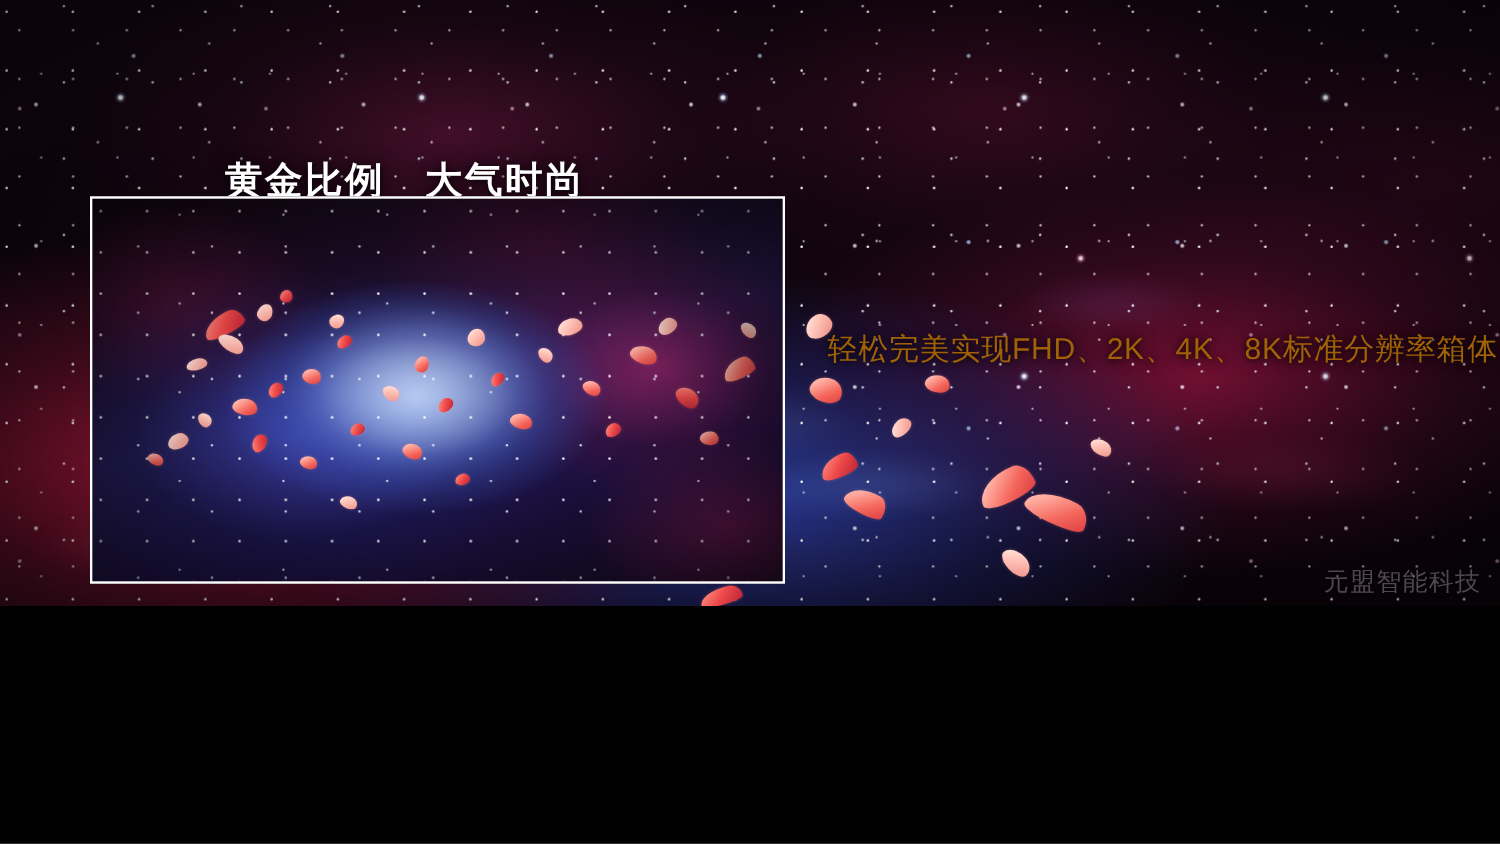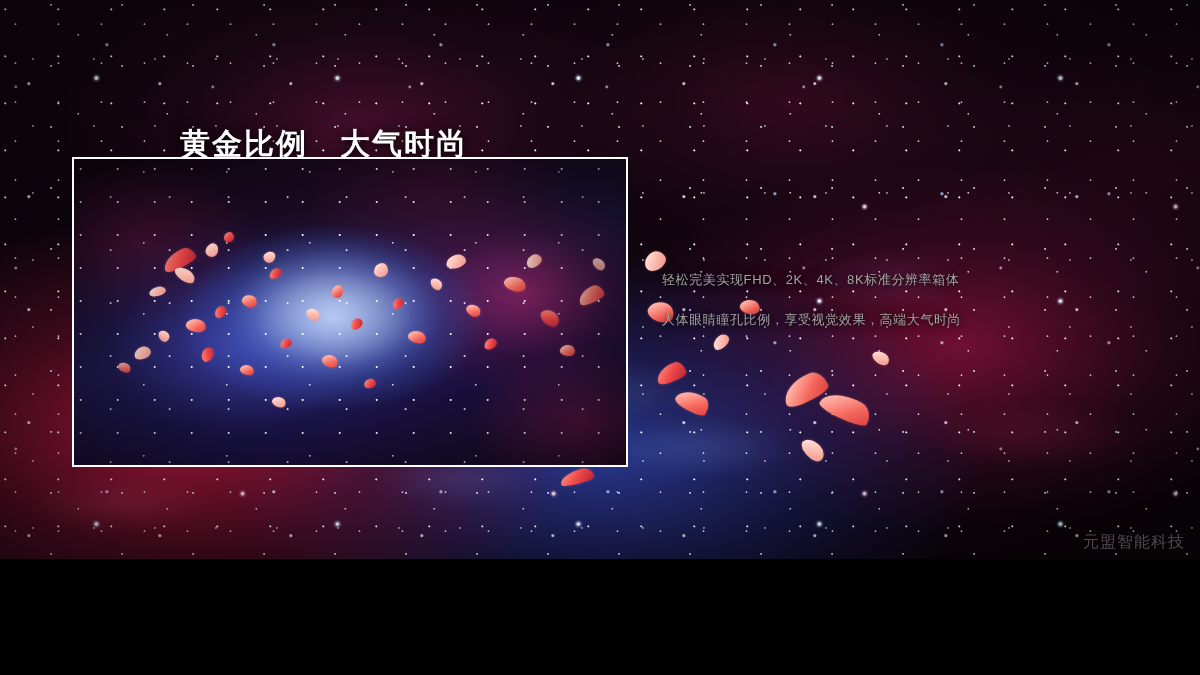--- a/index.html
+++ b/index.html
@@ -3,21 +3,21 @@
 <meta charset="utf-8">
 <title>黄金比例 大气时尚</title>
 <style>
   html,body{margin:0;padding:0;background:#000;}
   body{
     font-family:"Liberation Sans","DejaVu Sans",sans-serif;
     -webkit-font-smoothing:antialiased;
   }
   #slide{
     position:relative;
-    width:1200px;height:559px;
+    width:1200px;height:485px;
     overflow:hidden;
     background:#0a0307;
   }
 
   
   .layer{position:absolute;inset:0;pointer-events:none;}
 
   .bg-base{
     background:
       radial-gradient(ellipse 52% 60% at 14% 78%, rgba(214,28,72,.78) 0%, rgba(150,20,56,.42) 34%, rgba(60,10,30,0) 66%),
@@ -134,31 +134,31 @@
     color:#ffffff;
     font-size:30px;
     letter-spacing:2px;
     text-shadow:0 1px 6px rgba(0,0,0,.72), 0 0 14px rgba(0,0,0,.5);
     white-space:pre;
   }
   #body-text{
     position:absolute;left:662px;top:260px;width:500px;
   }
   #body-text .line{
-    color:#a3a3a3;
-    font-size:13px;
+    color:#a16207;
+    font-size:24px;
     line-height:40px;
     letter-spacing:.6px;
     white-space:nowrap;
     text-shadow:0 1px 5px rgba(0,0,0,.8), 0 0 12px rgba(0,0,0,.55);
   }
   #watermark{
     position:absolute;right:15px;bottom:6px;
     color:rgba(178,172,178,.42);
-    font-size:16px;letter-spacing:1px;
+    font-size:20px;letter-spacing:1px;
     text-shadow:0 1px 2px rgba(0,0,0,.5);
   }
 </style>
 </head>
 <body>
 
 <div id="slide">
 
   <div class="layer bg-base"></div>
   <div class="layer wisps"></div>
@@ -222,17 +222,16 @@
       <div class="petal " style="left: 740px; top: 300px; width: 20px; height: 14px; transform: rotate(14deg);"></div>
       <div class="petal long" style="left: 782px; top: 376px; width: 46px; height: 26px; transform: rotate(-22deg);"></div>
       <div class="petal long" style="left: 820px; top: 396px; width: 52px; height: 24px; transform: rotate(28deg);"></div>
       <div class="petal pale" style="left: 800px; top: 442px; width: 26px; height: 16px; transform: rotate(48deg);"></div>
       <div class="petal deep long" style="left: 560px; top: 470px; width: 34px; height: 14px; transform: rotate(-12deg);"></div>
       <div class="petal pale" style="left: 872px; top: 352px; width: 18px; height: 12px; transform: rotate(36deg);"></div>
     </div>
 
   <div id="body-text">
       <div class="line">轻松完美实现FHD、2K、4K、8K标准分辨率箱体</div>
-      <div class="line">人体眼睛瞳孔比例，享受视觉效果，高端大气时尚</div>
     </div>
 
   <div id="watermark">元盟智能科技</div>
 </div>
 
 </body></html>

